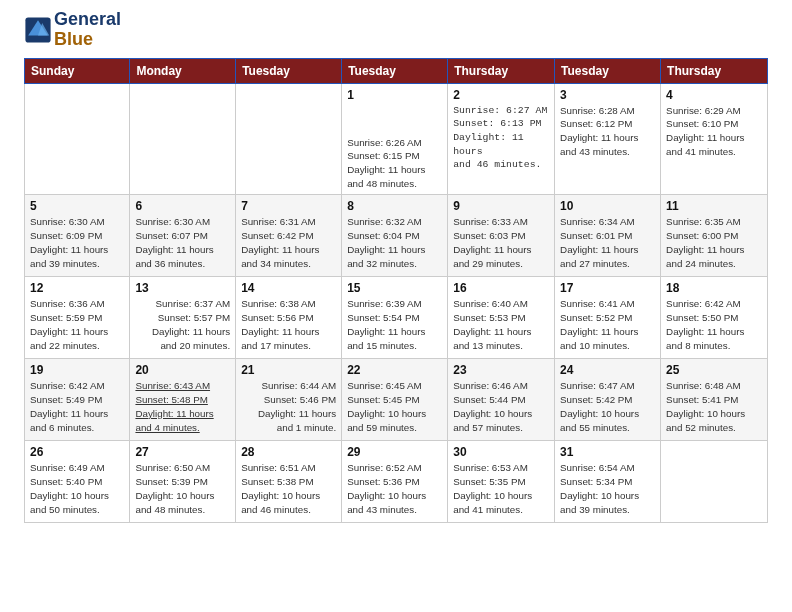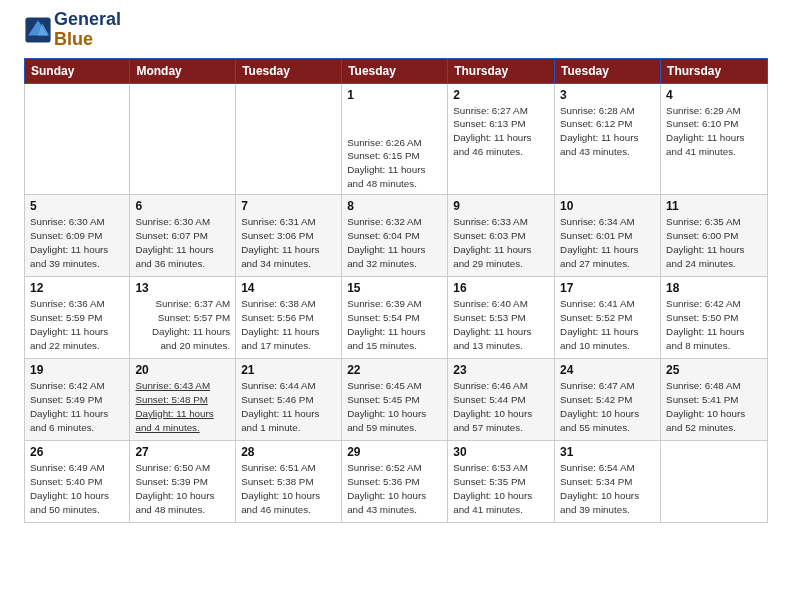--- a/index.html
+++ b/index.html
@@ -130,21 +130,21 @@
           <td class="empty-cell"></td>
           <td>
             <span class="day-number">1</span>
             <div class="day-info" style="white-space: pre-line; margin-top: 34px;">Sunrise: 6:26 AM
 Sunset: 6:15 PM
 Daylight: 11 hours
 and 48 minutes.</div>
           </td>
           <td>
             <span class="day-number">2</span>
-            <div class="day-info" style="white-space: pre-line;">Sunrise: 6:27 AM
+            <div class="day-info" style="white-space: pre-line; font-family: Liberation Mono, monospace;">Sunrise: 6:27 AM
 Sunset: 6:13 PM
 Daylight: 11 hours
 and 46 minutes.</div>
           </td>
           <td>
             <span class="day-number">3</span>
             <div class="day-info" style="white-space: pre-line;">Sunrise: 6:28 AM
 Sunset: 6:12 PM
 Daylight: 11 hours
 and 43 minutes.</div>
@@ -168,21 +168,21 @@
           <td>
             <span class="day-number">6</span>
             <div class="day-info" style="white-space: pre-line;">Sunrise: 6:30 AM
 Sunset: 6:07 PM
 Daylight: 11 hours
 and 36 minutes.</div>
           </td>
           <td>
             <span class="day-number">7</span>
             <div class="day-info" style="white-space: pre-line;">Sunrise: 6:31 AM
-Sunset: 3:06 PM
+Sunset: 6:42 PM
 Daylight: 11 hours
 and 34 minutes.</div>
           </td>
           <td>
             <span class="day-number">8</span>
             <div class="day-info" style="white-space: pre-line;">Sunrise: 6:32 AM
 Sunset: 6:04 PM
 Daylight: 11 hours
 and 32 minutes.</div>
           </td>
@@ -269,21 +269,21 @@
           </td>
           <td>
             <span class="day-number">20</span>
             <div class="day-info" style="white-space: pre-line; text-decoration: underline;">Sunrise: 6:43 AM
 Sunset: 5:48 PM
 Daylight: 11 hours
 and 4 minutes.</div>
           </td>
           <td>
             <span class="day-number">21</span>
-            <div class="day-info" style="white-space: pre-line;">Sunrise: 6:44 AM
+            <div class="day-info" style="white-space: pre-line; text-align: right;">Sunrise: 6:44 AM
 Sunset: 5:46 PM
 Daylight: 11 hours
 and 1 minute.</div>
           </td>
           <td>
             <span class="day-number">22</span>
             <div class="day-info" style="white-space: pre-line;">Sunrise: 6:45 AM
 Sunset: 5:45 PM
 Daylight: 10 hours
 and 59 minutes.</div>

